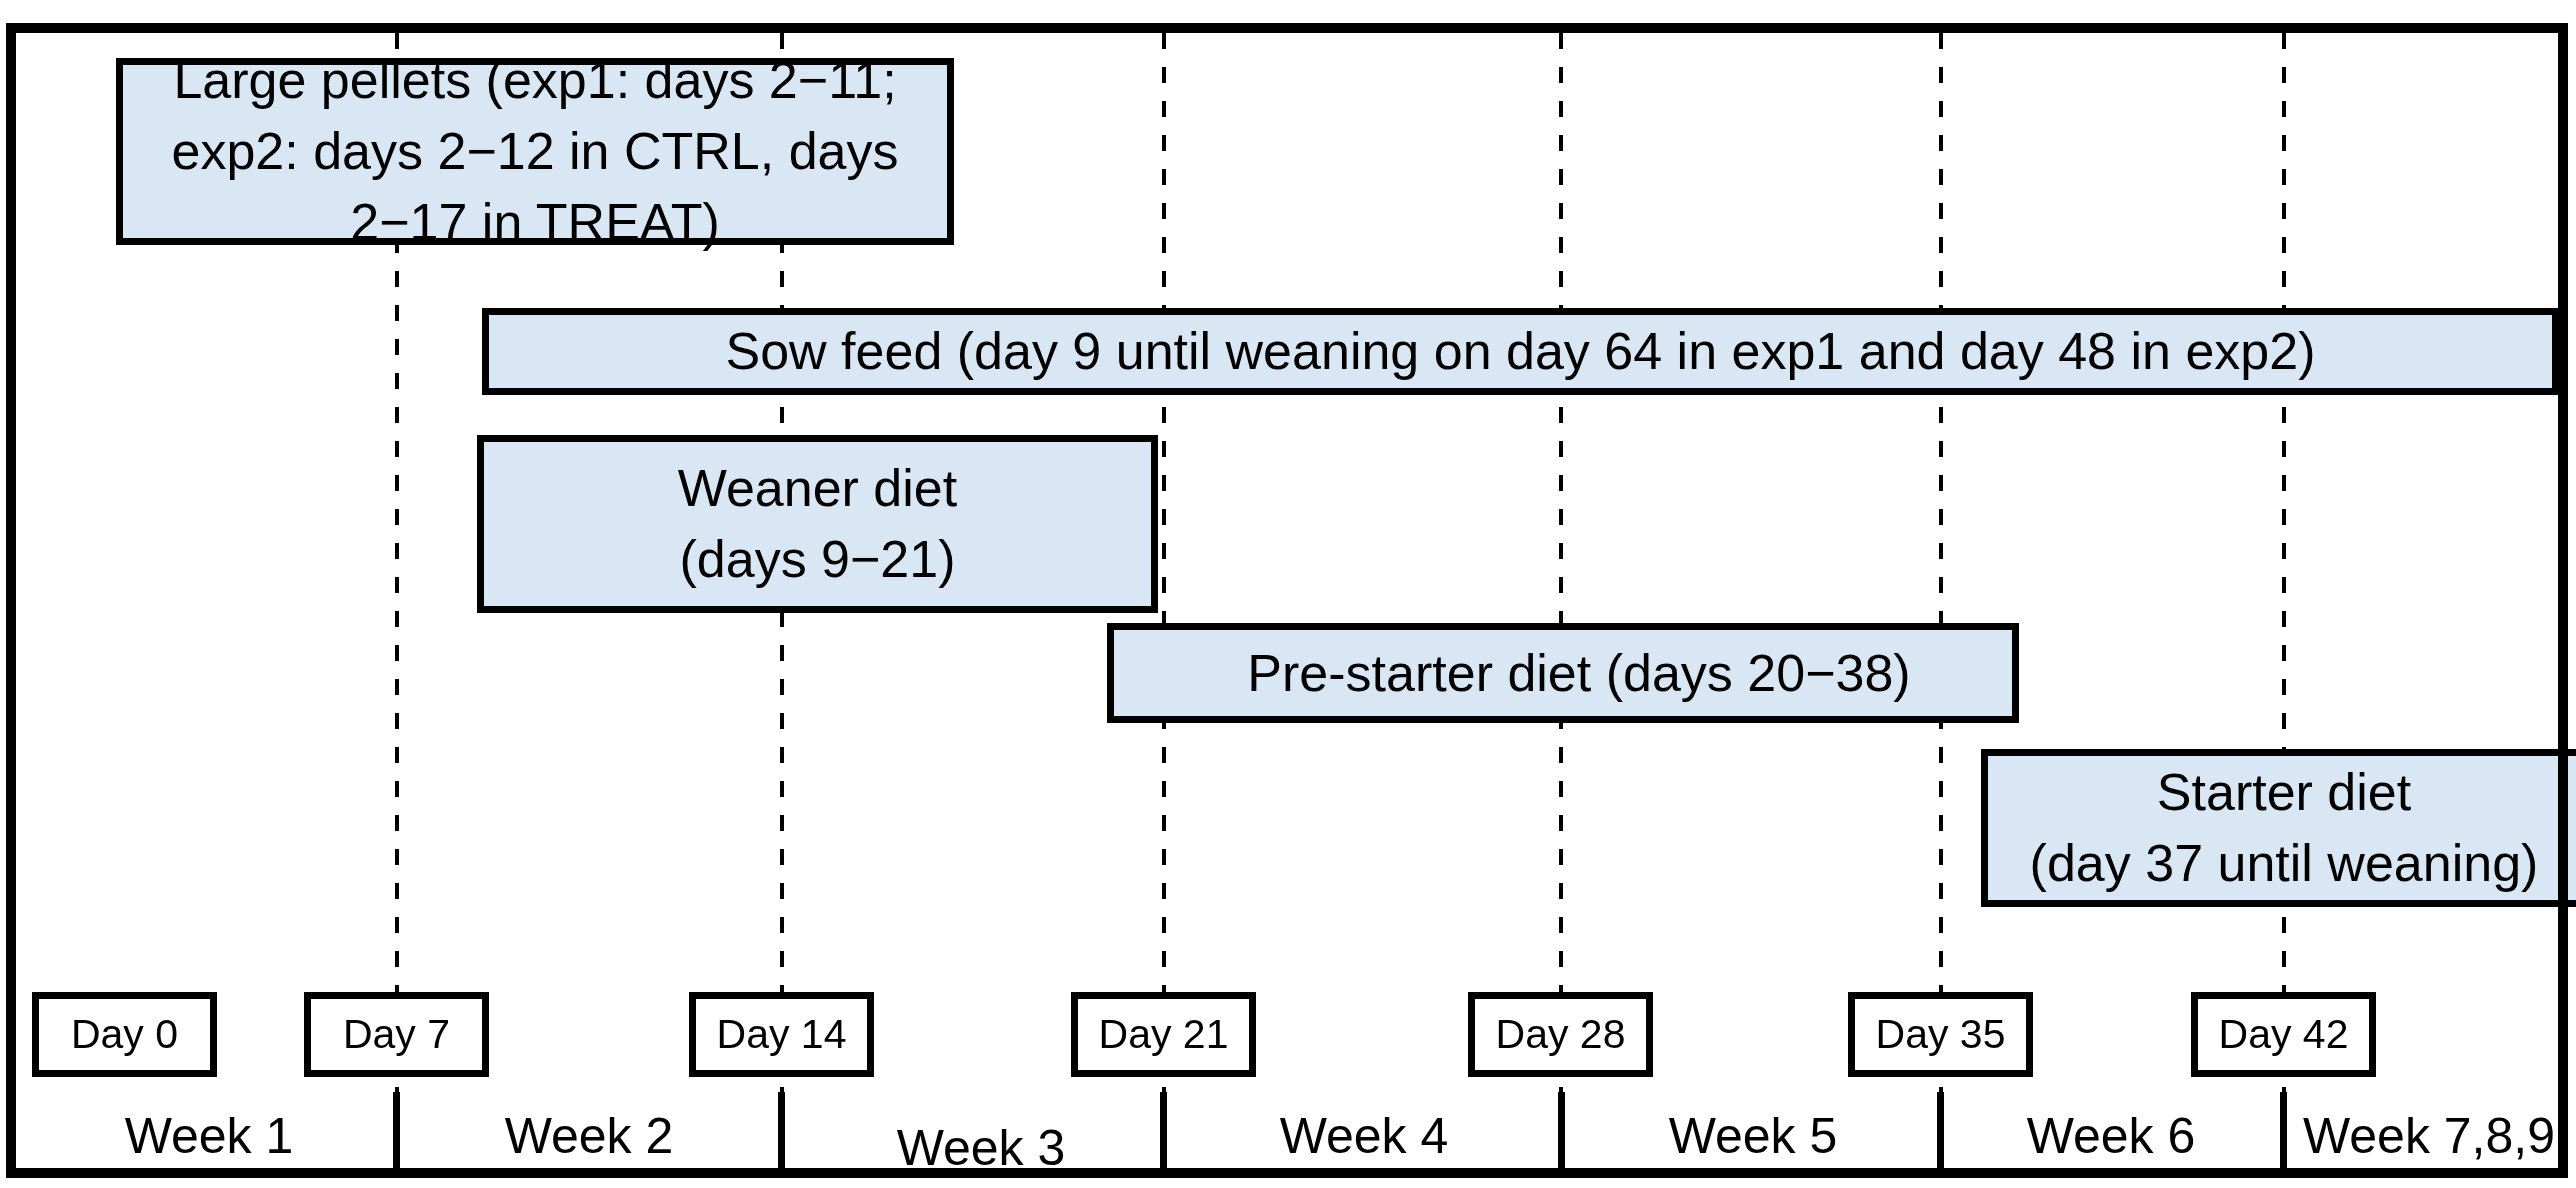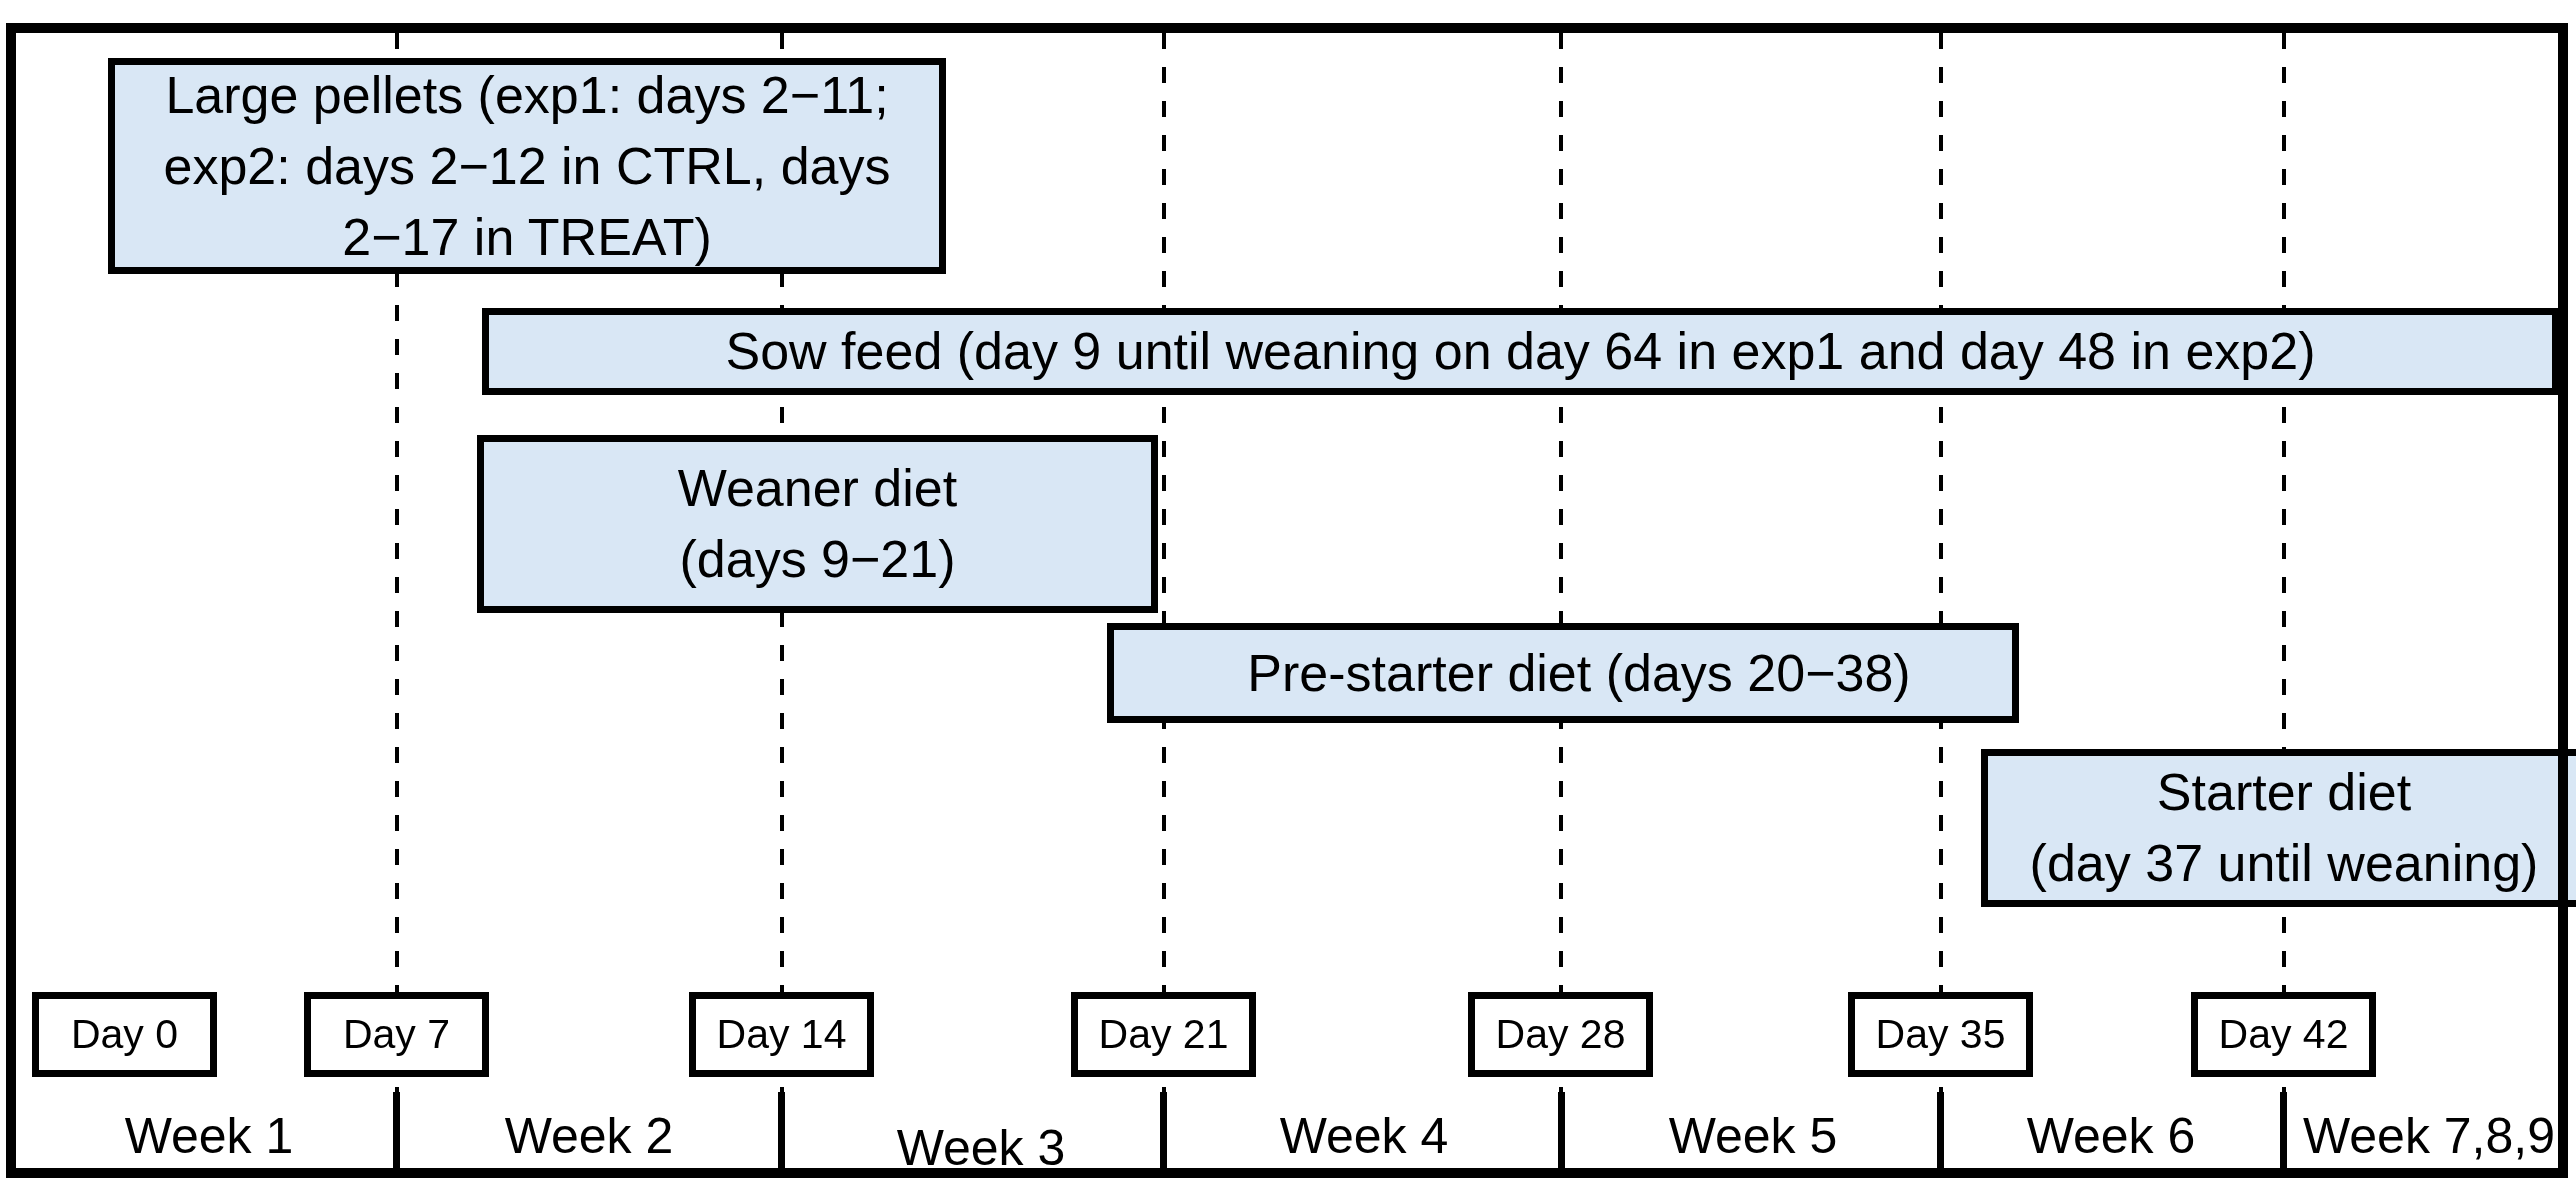--- a/index.html
+++ b/index.html
@@ -60,21 +60,21 @@
     border: 7.2px solid #000;
     display: flex;
     flex-direction: column;
     align-items: center;
     justify-content: center;
     text-align: center;
     font-size: 52px;
     line-height: 71px;
     z-index: 3;
   }
-  .bar-large-pellets { left: 108px; top: 58px;  width: 838px; height: 216px; }
+  .bar-large-pellets { left: 116px; top: 58px;  width: 838px; height: 187px; }
   .bar-sow-feed      { left: 482px; top: 308px; width: 2077px; height: 87px; }
   .bar-weaner        { left: 477px; top: 435px; width: 681px;  height: 178px; }
   .bar-pre-starter   { left: 1107px; top: 623px; width: 912px; height: 100px; padding-left: 32px; }
   .bar-starter       { left: 1953px; top: 749px; width: 606px;  height: 158px; margin-left: 28px; }
   
   .daybox {
     position: absolute;
     top: 992px;
     width: 185px;
     height: 85px;

